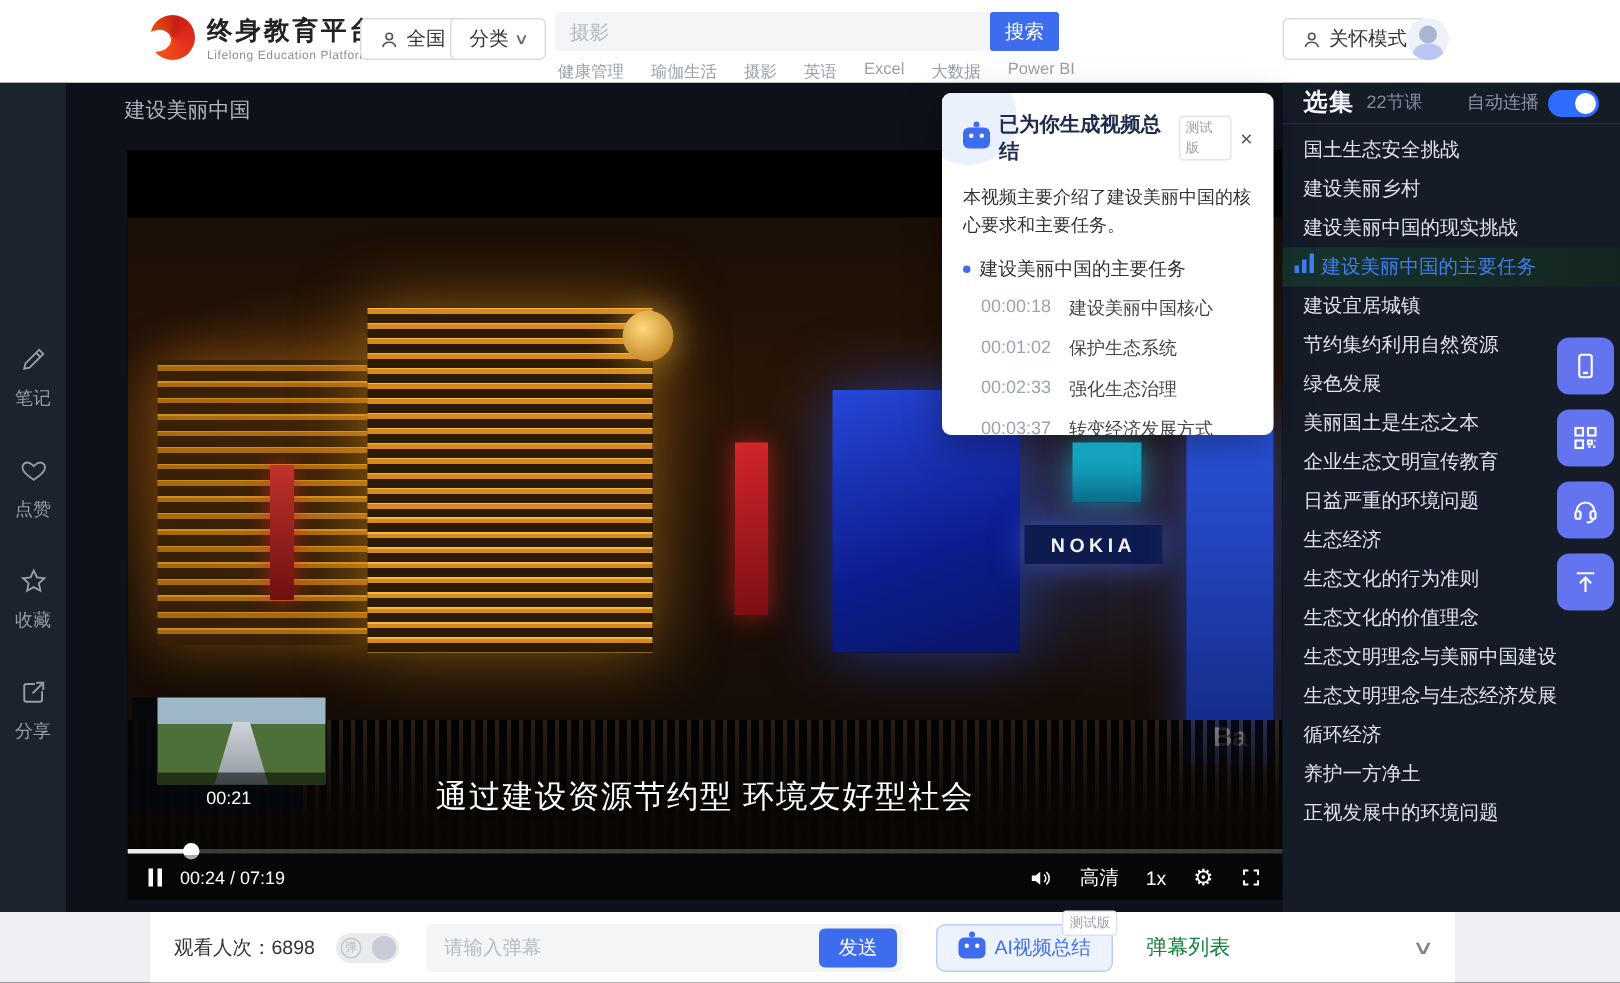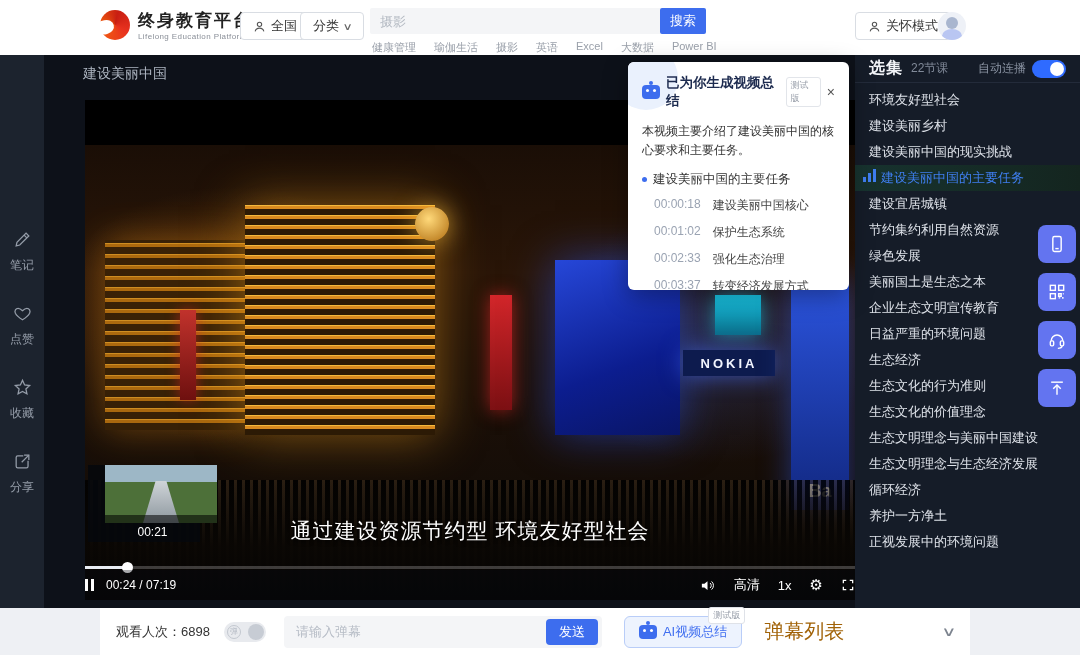--- a/index.html
+++ b/index.html
@@ -88,21 +88,21 @@
   .thumb-road { position:absolute; left:38px; top:16px; width:36px; height:42px;
     background:linear-gradient(#cfd4d8,#8d979e); clip-path:polygon(35% 0,65% 0,100% 100%,0 100%); }
   .thumb-strip { position:absolute; left:0; bottom:0; width:100%; height:8px; background:rgba(0,0,0,.55); }
   .thumb-time { text-align:center; color:#fff; font-size:12px; padding:2px 0 3px; }
 
   .progress { position:absolute; left:0; bottom:31px; width:100%; height:3px; background:rgba(255,255,255,.22); z-index:7; cursor:pointer; }
   .progress-played { height:100%; background:#e8ecf2; }
   .progress-dot { position:absolute; top:-4px; width:11px; height:11px; border-radius:50%; background:#fff; margin-left:-5px; }
 
   .controls { position:absolute; left:0; bottom:0; width:100%; height:30px; display:flex; align-items:center;
-    padding:0 0; color:#fff; z-index:7; background:rgba(8,12,20,.35); }
+    padding:0 14px; color:#fff; z-index:7; background:rgba(8,12,20,.35); }
   .pausebars { display:flex; gap:3px; cursor:pointer; }
   .pausebars i { width:3px; height:12px; background:#fff; display:block; }
   .time-label { font-size:12px; margin-left:12px; color:#fff; }
   .ctrl-right { margin-left:auto; display:flex; align-items:center; gap:18px; font-size:13px; }
   .ctrl-right svg { display:block; }
   .ctrl-item { cursor:pointer; }
 
   
   .sidebar { position:absolute; left:855px; top:0; width:225px; height:553px; background:#151c28; }
   .sb-head { height:28px; display:flex; align-items:center; padding:0 14px; border-bottom:1px solid #232b3a; }
@@ -150,21 +150,21 @@
     color:#b6bcc6; font-size:8px; display:flex; align-items:center; justify-content:center; }
   .dm-toggle .knob { position:absolute; right:2px; top:2px; width:16px; height:16px; border-radius:50%; background:#c7ccd4; }
   .dm-inputwrap { margin-left:18px; width:318px; height:32px; background:#f4f5f7; border-radius:4px; display:flex; align-items:center; padding:0 4px 0 12px; }
   .dm-inputwrap input { flex:1; border:none; outline:none; background:transparent; font-size:13px; color:#333; }
   .dm-inputwrap input::placeholder { color:#b6bcc6; }
   .send-btn { width:52px; height:26px; border:none; border-radius:4px; background:#3d6dee; color:#fff; font-size:13px; cursor:pointer; }
   .ai-btn { position:relative; margin-left:22px; height:32px; border:1px solid #b9cdf8; background:#edf3fe; border-radius:6px;
     display:flex; align-items:center; gap:6px; padding:0 14px; color:#3f6ef0; font-size:13px; cursor:pointer; }
   .ai-btn-badge { position:absolute; right:-4px; top:-10px; background:#fff; border:1px solid #dfe2e8; border-radius:3px;
     font-size:9px; color:#9aa0ab; padding:1px 4px; }
-  .dm-list-label { margin-left:22px; font-size:20px; color:#a16207; }
+  .dm-list-label { margin-left:22px; font-size:14px; color:#15803d; }
   .bb-chev { margin-left:auto; color:#7d848f; font-size:13px; cursor:pointer; transform:scaleX(1.6); }
 
   .robot-ic { width:18px; height:14px; position:relative; background:#3d6dee; border-radius:4px; flex:0 0 auto; }
   .robot-ic::before { content:""; position:absolute; left:4px; top:4px; width:3px; height:3px; border-radius:50%; background:#fff; box-shadow:7px 0 0 #fff; }
   .robot-ic::after { content:""; position:absolute; left:7px; top:-4px; width:4px; height:4px; border-radius:50%; background:#3d6dee; }
 </style>
 </head>
 <body>
 
 <header class="topbar">
@@ -316,21 +316,21 @@
   <aside class="sidebar">
     <div class="sb-head">
       <span class="sb-title">选集</span>
       <span class="sb-count">22节课</span>
       <span class="sb-auto">
         <span>自动连播</span>
         <span class="toggle-on"></span>
       </span>
     </div>
     <div class="ep-list" id="ep-list">
-        <div class="ep">环境友好型社会</div>
+        <div class="ep">国土生态安全挑战</div>
         <div class="ep">建设美丽乡村</div>
         <div class="ep">建设美丽中国的现实挑战</div>
         <div class="ep active"><span class="eq">
             <i></i>
             <i></i>
             <i></i>
           </span>建设美丽中国的主要任务</div>
         <div class="ep">建设宜居城镇</div>
         <div class="ep">节约集约利用自然资源</div>
         <div class="ep">绿色发展</div>

